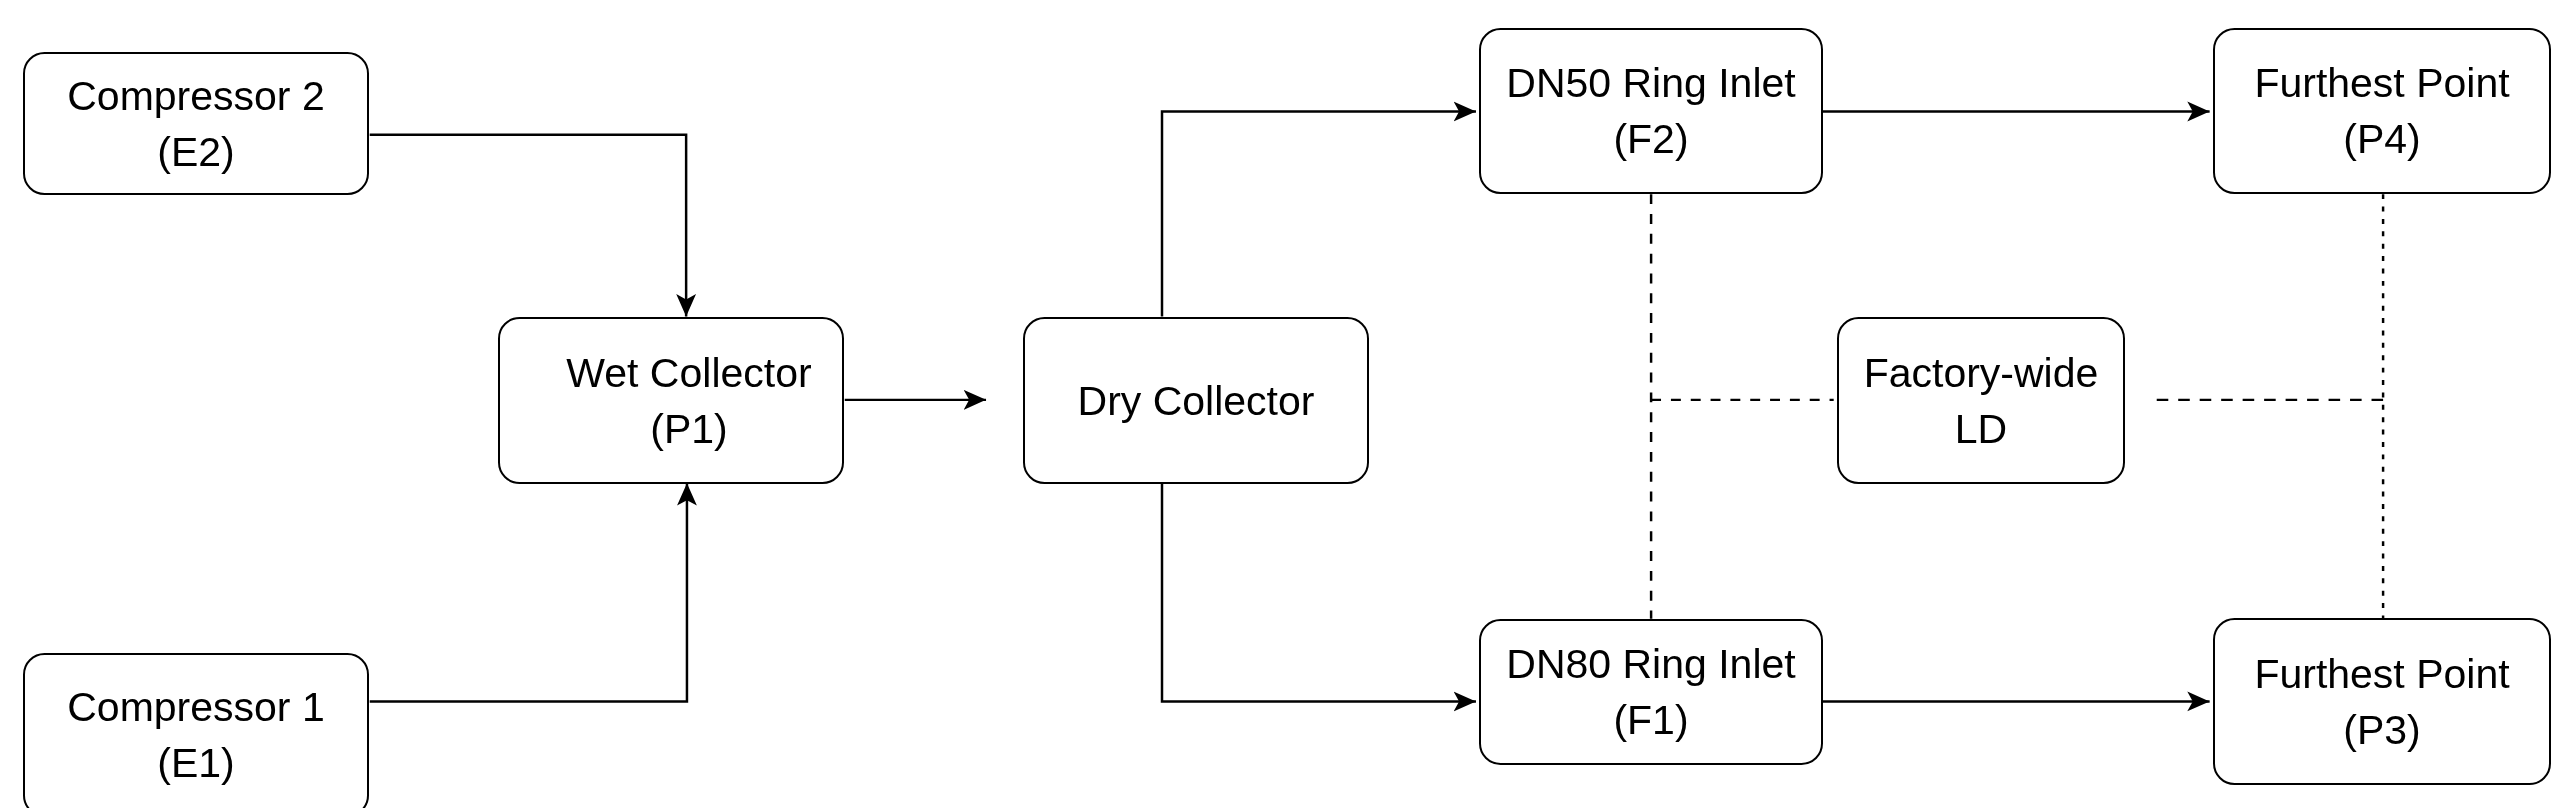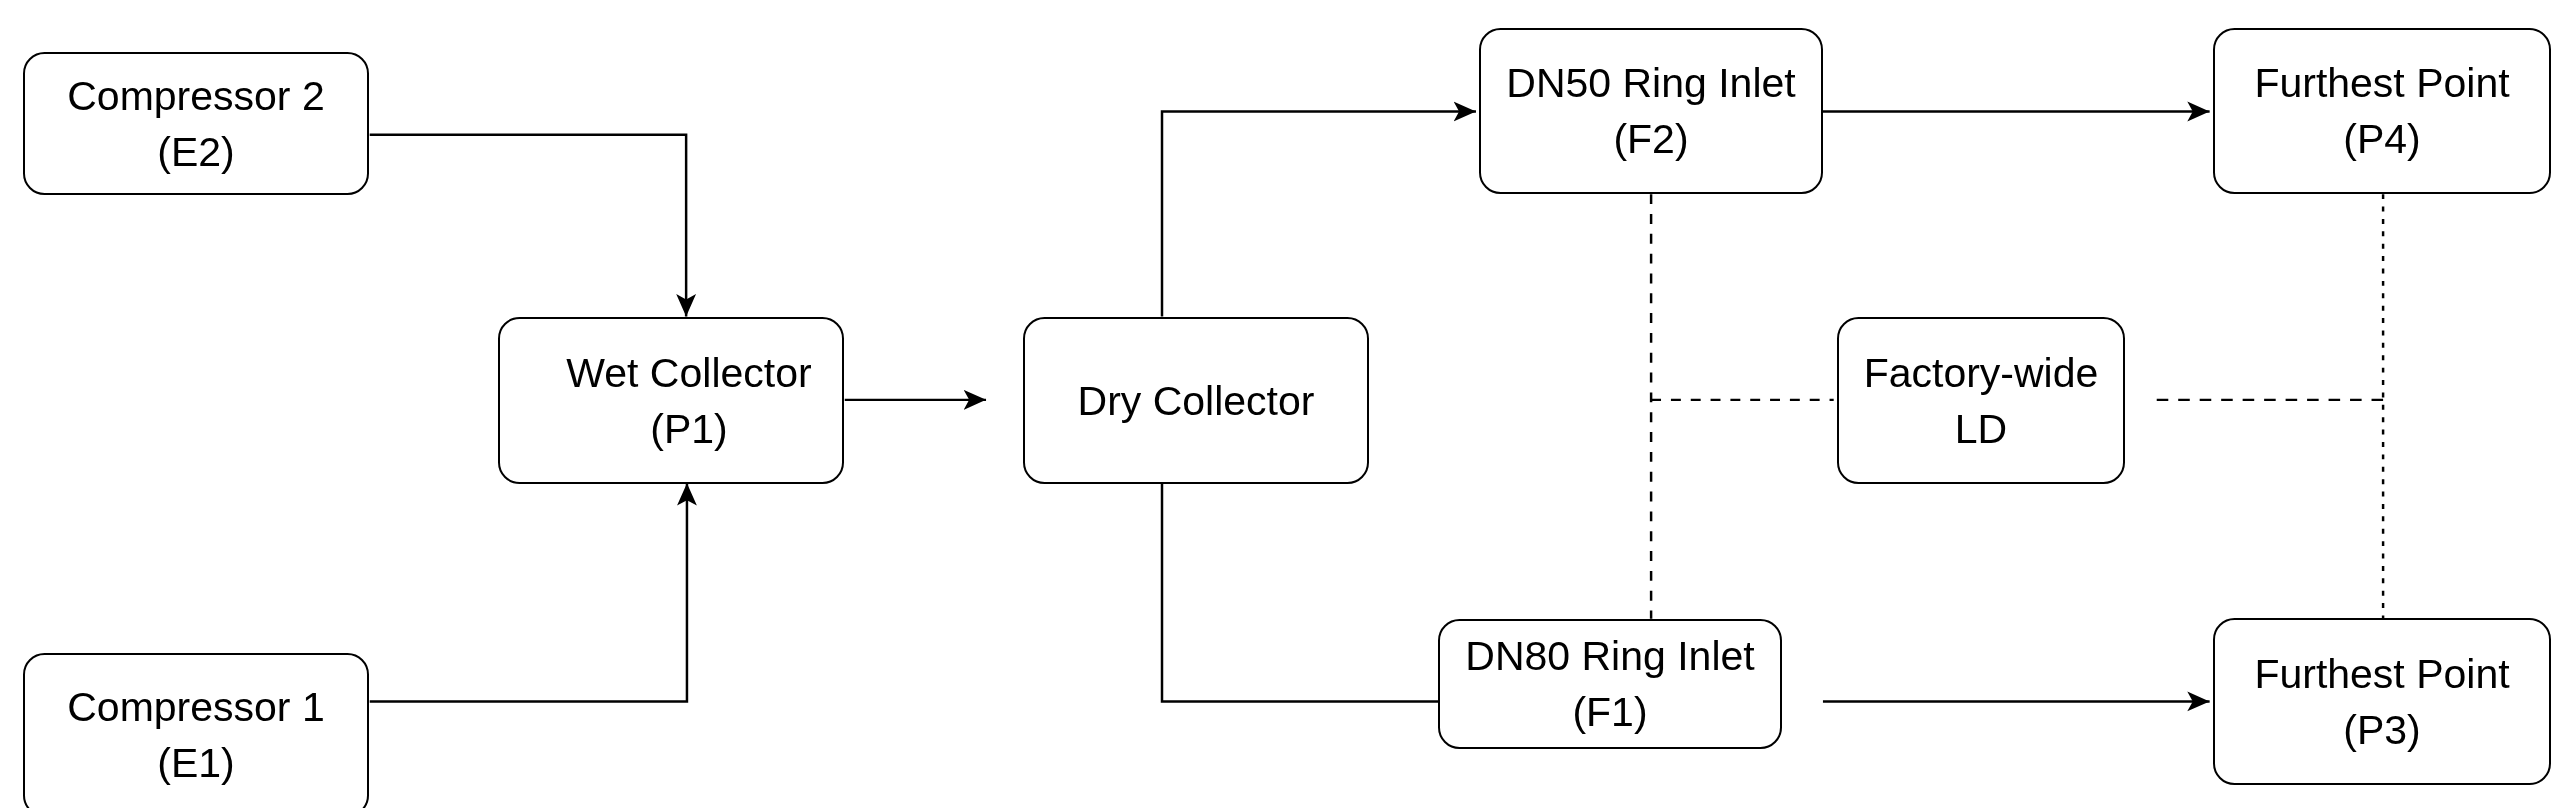--- a/index.html
+++ b/index.html
@@ -31,21 +31,21 @@
     line-height: 56px;
     z-index: 2;
   }
   .node span { white-space: nowrap; }
   
   .n-compressor2 { left: 23px;   top: 52px;  width: 346px; height: 143px; }
   .n-compressor1 { left: 23px;   top: 653px; width: 346px; height: 164px; }
   .n-wet         { left: 498px;  top: 317px; width: 346px; height: 167px; padding-left: 36px; }
   .n-dry         { left: 989px; top: 317px; width: 346px; height: 167px; margin-left: 34px; }
   .n-dn50        { left: 1479px; top: 28px;  width: 344px; height: 166px; }
-  .n-dn80        { left: 1438px; top: 619px; width: 344px; height: 130px; }
+  .n-dn80        { left: 1479px; top: 619px; width: 344px; height: 146px; }
   .n-p4          { left: 2213px; top: 28px;  width: 338px; height: 166px; }
   .n-p3          { left: 2213px; top: 618px; width: 338px; height: 167px; }
   .n-ld          { left: 1837px; top: 317px; width: 288px; height: 167px; }
 </style>
 </head>
 <body>
 
 <div class="canvas">
 
   <svg class="edges" viewBox="0 0 3117 978" xmlns="http://www.w3.org/2000/svg">

